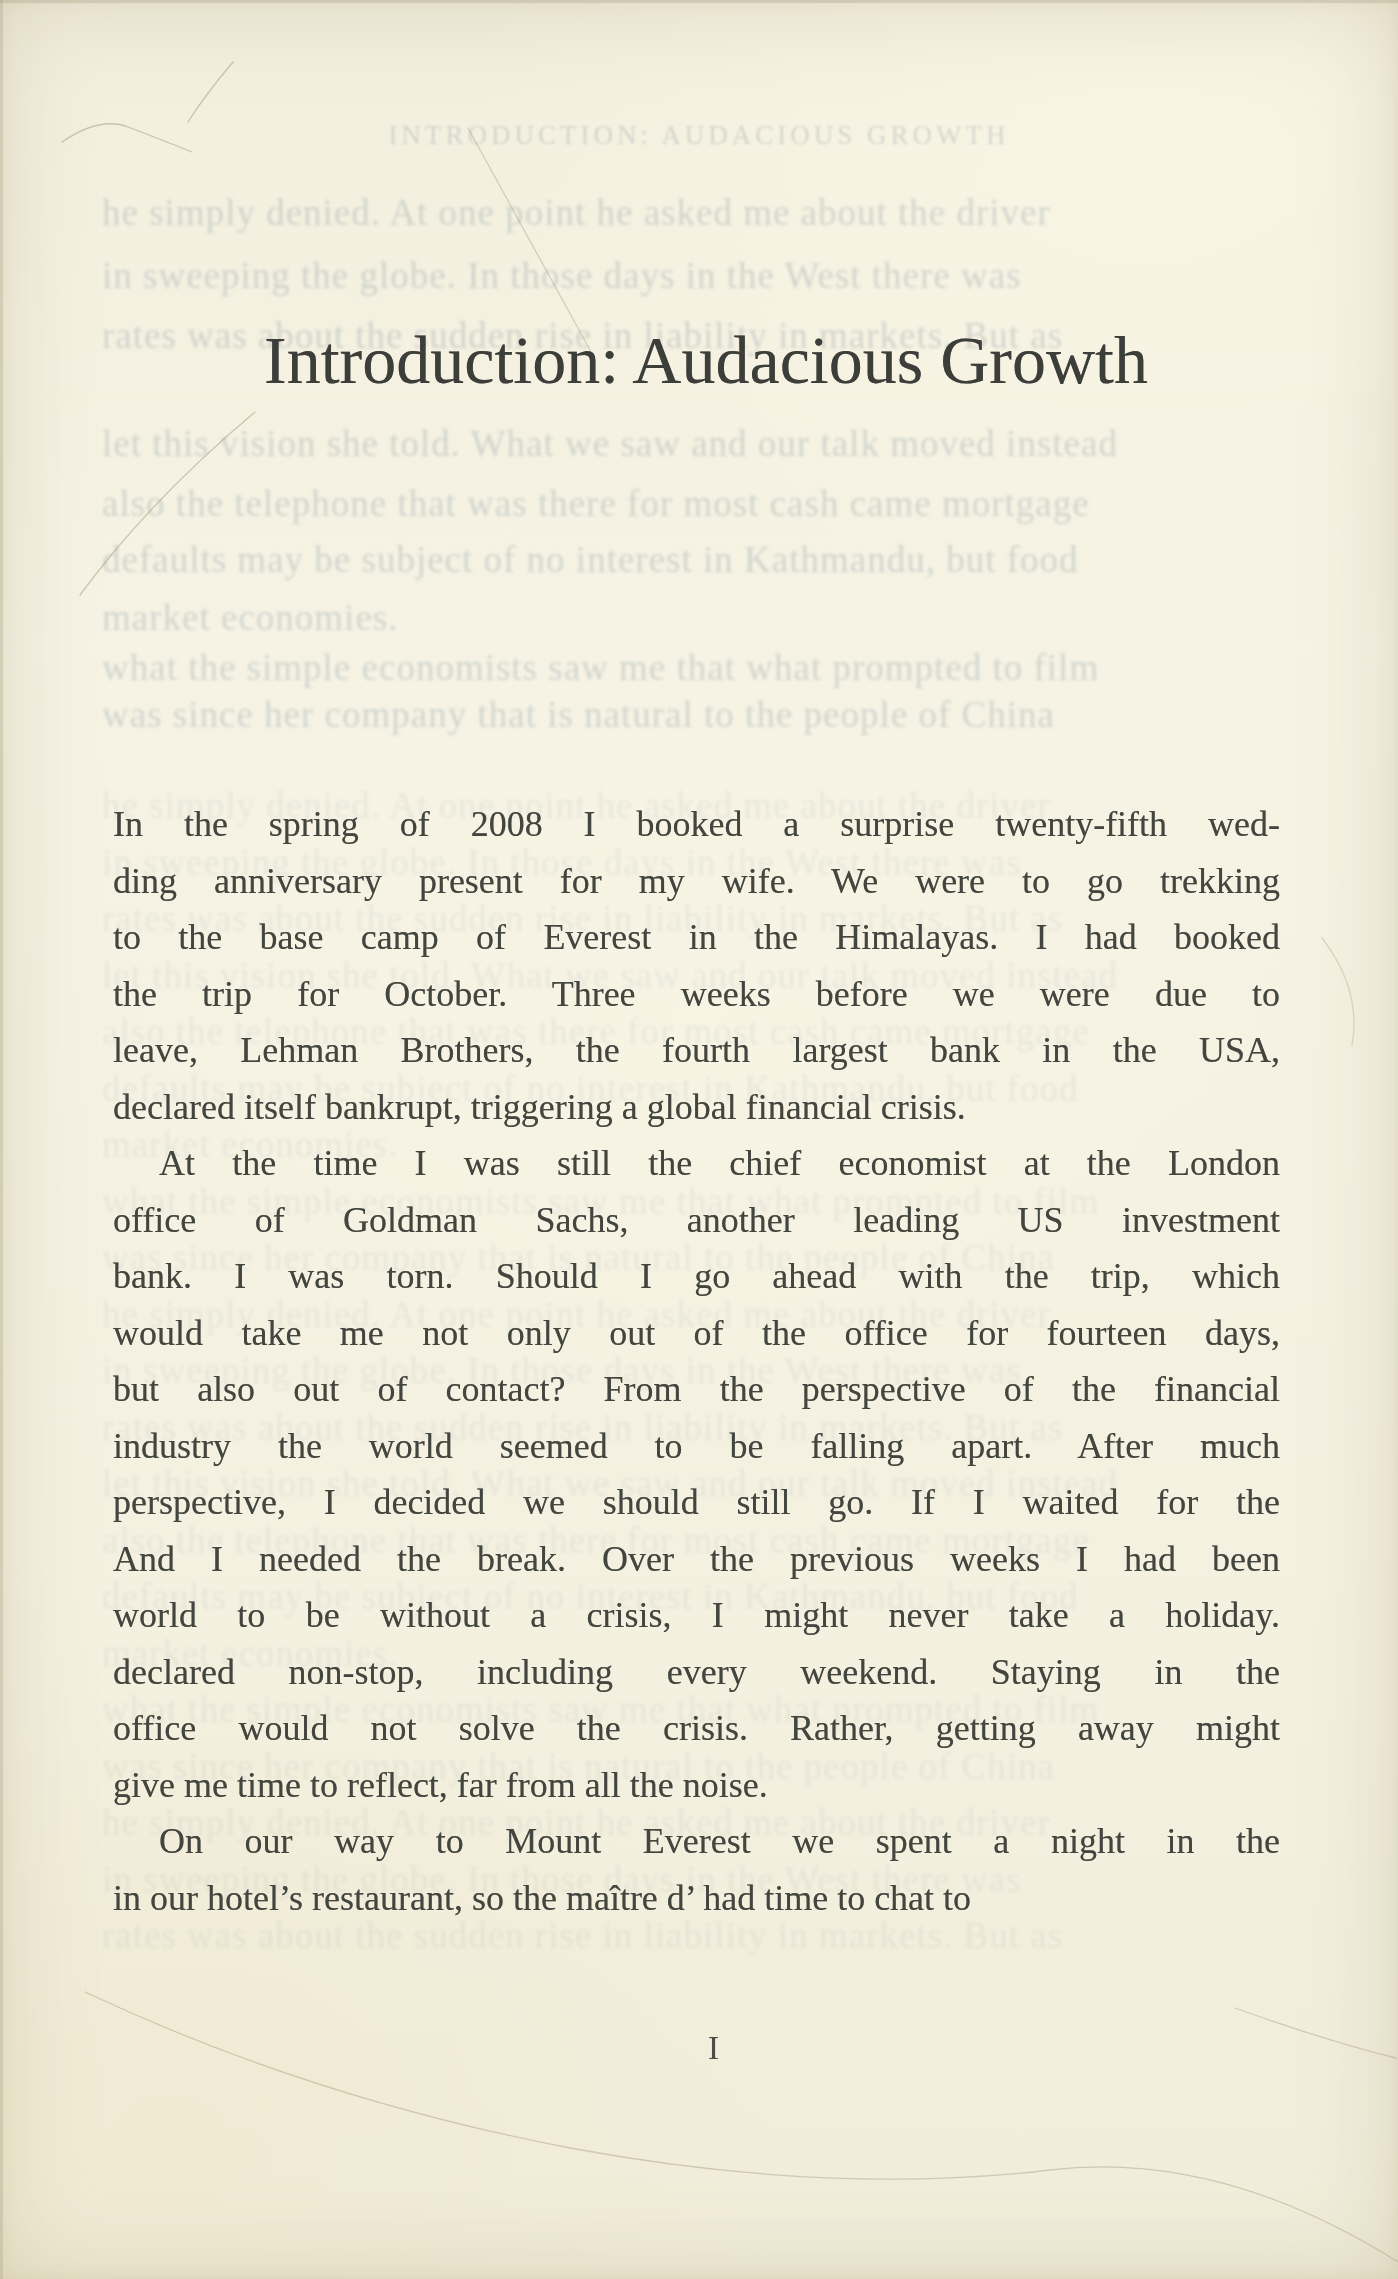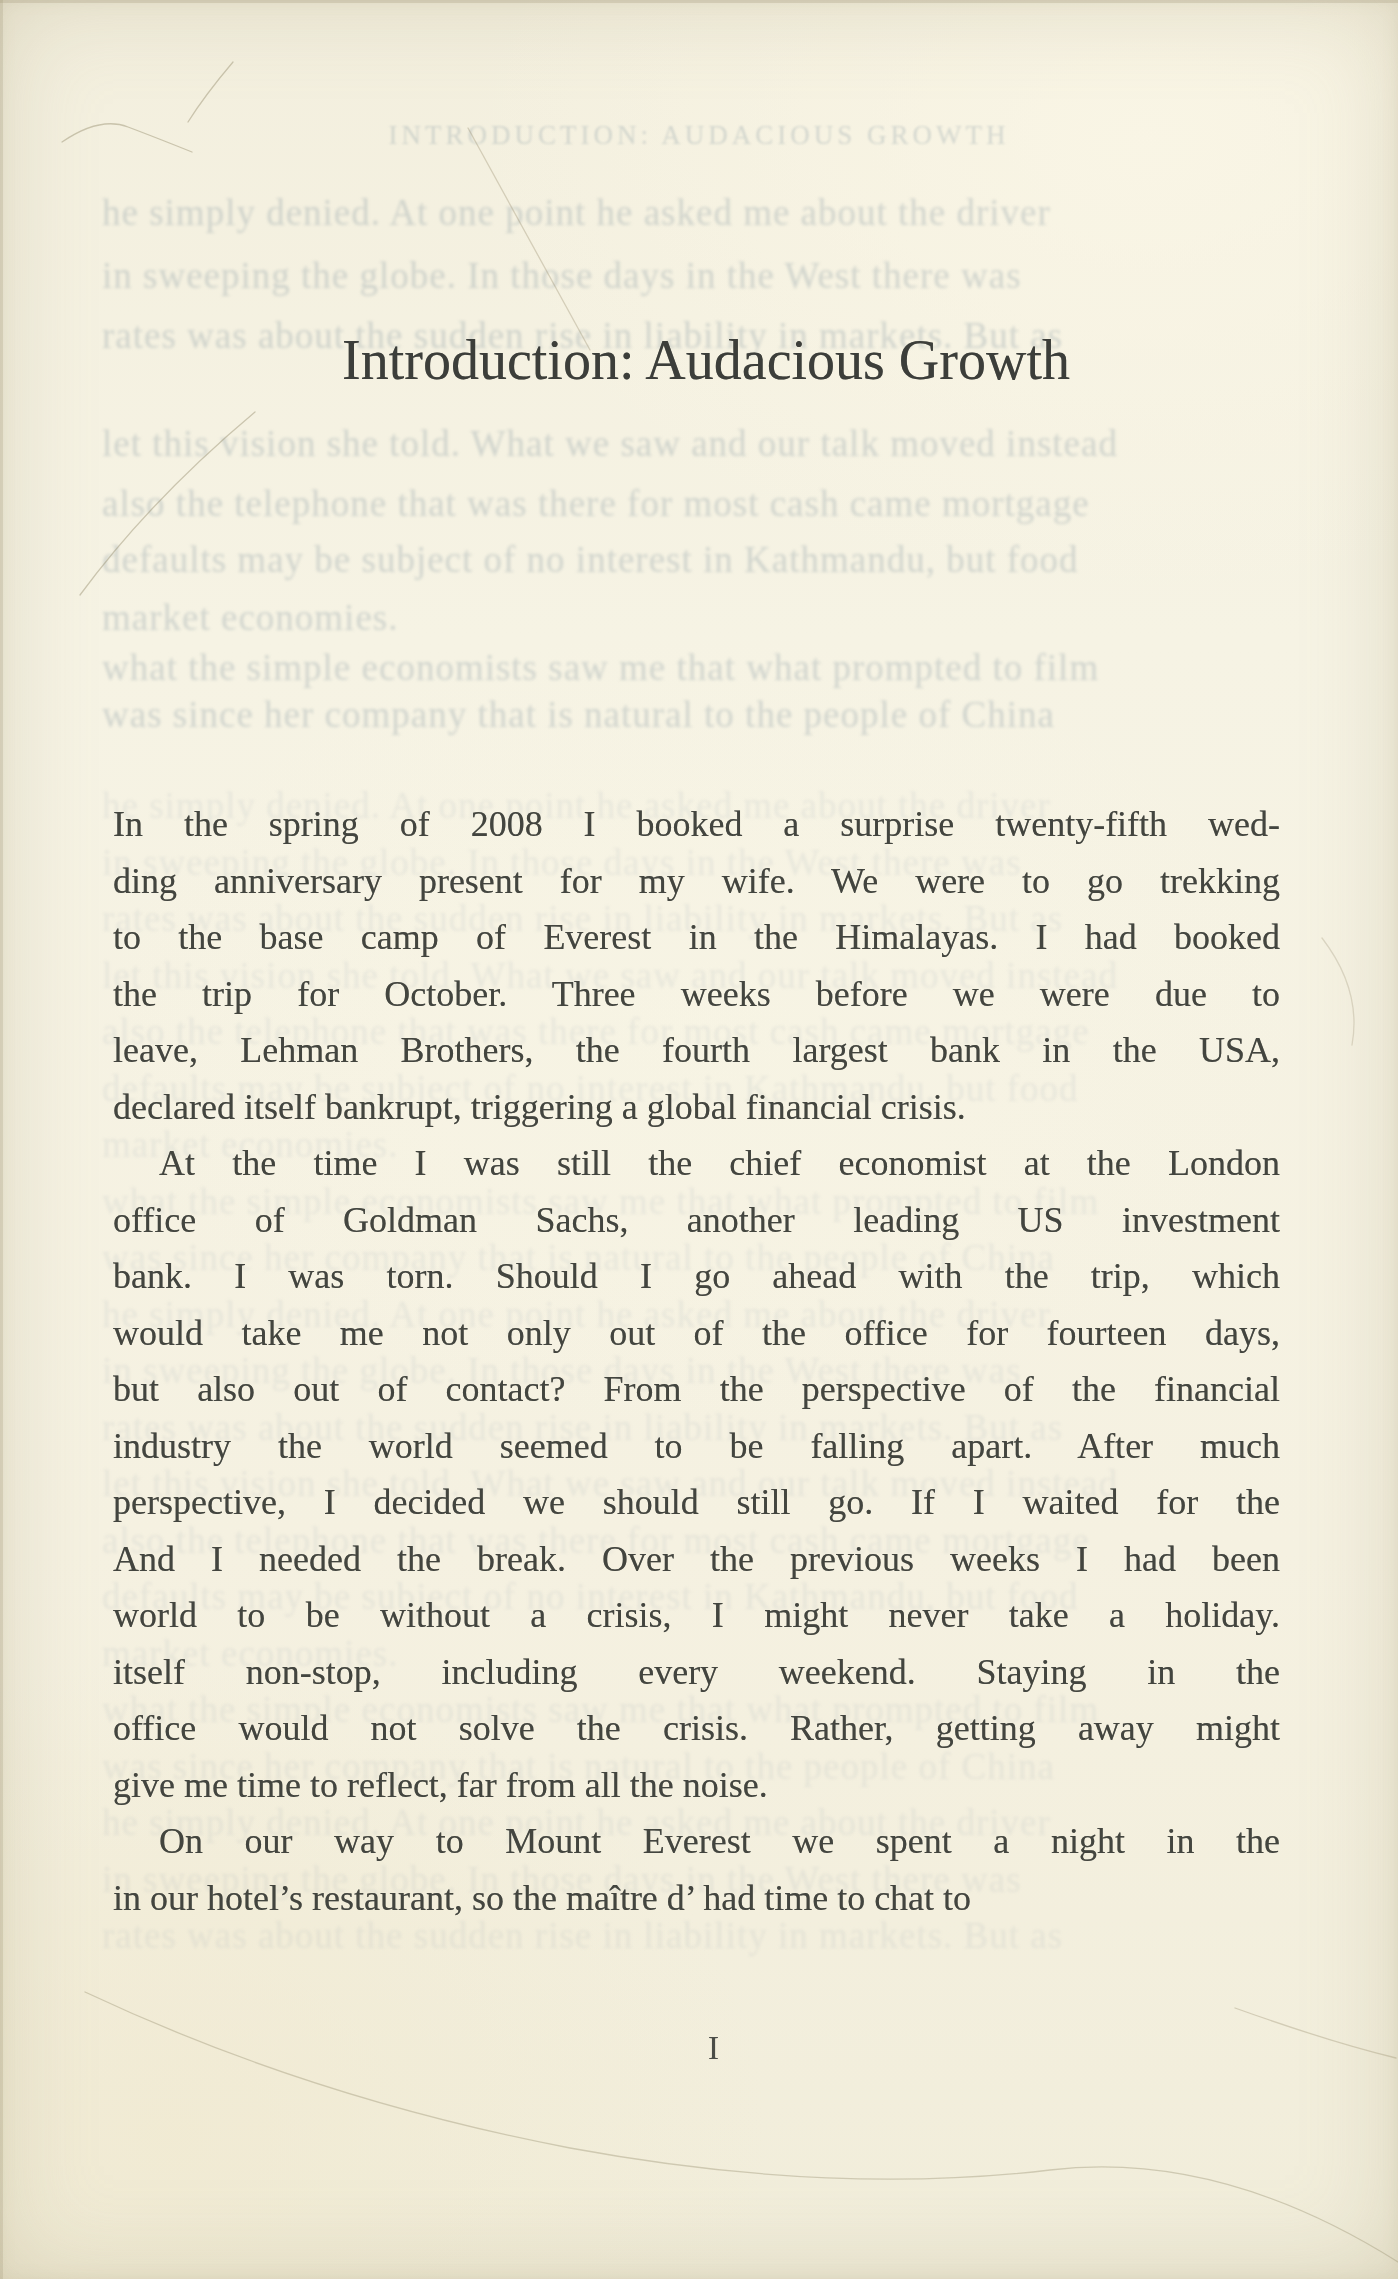--- a/index.html
+++ b/index.html
@@ -33,21 +33,21 @@
     position:absolute;left:0;width:100%;text-align:center;
     font-size:27px;letter-spacing:4px;
     color:rgba(134,152,161,.30);
     filter:blur(1.2px);
   }
   
   .title{
     position:absolute;top:318px;left:0;width:100%;
     margin:0;padding-left:14px;box-sizing:border-box;
     text-align:center;
-    font-size:56px;font-weight:normal;line-height:84px;
+    font-size:68px;font-weight:normal;line-height:84px;
     color:#3c3e3a;
     text-shadow:0 0 .5px rgba(55,57,52,.55);
   }
   .bodytext{
     position:absolute;top:748px;left:113px;width:1167px;
     font-size:36px;
     color:#43453f;
     text-shadow:0 0 .4px rgba(58,60,55,.5);
     margin-top:48px;
   }
@@ -127,21 +127,21 @@
       <div class="ln last">declared itself bankrupt, triggering a global financial crisis.</div>
       <div class="ln ind">At the time I was still the chief economist at the London</div>
       <div class="ln">office of Goldman Sachs, another leading US investment</div>
       <div class="ln">bank. I was torn. Should I go ahead with the trip, which</div>
       <div class="ln">would take me not only out of the office for fourteen days,</div>
       <div class="ln">but also out of contact? From the perspective of the financial</div>
       <div class="ln">industry the world seemed to be falling apart. After much</div>
       <div class="ln">perspective, I decided we should still go. If I waited for the</div>
       <div class="ln">And I needed the break. Over the previous weeks I had been</div>
       <div class="ln">world to be without a crisis, I might never take a holiday.</div>
-      <div class="ln">itself non-stop, including every weekend. Staying in the</div>
+      <div class="ln">declared non-stop, including every weekend. Staying in the</div>
       <div class="ln">office would not solve the crisis. Rather, getting away might</div>
       <div class="ln last">give me time to reflect, far from all the noise.</div>
       <div class="ln ind">On our way to Mount Everest we spent a night in the</div>
       <div class="ln last">in our hotel’s restaurant, so the maître d’ had time to chat to</div>
     </div>
 
   <div class="pageno">I</div>
 
   <svg class="scratches" width="1398" height="2279" viewBox="0 0 1398 2279">
     <g fill="none" stroke="rgba(151,141,110,0.45)" stroke-width="1.3" stroke-linecap="round">

